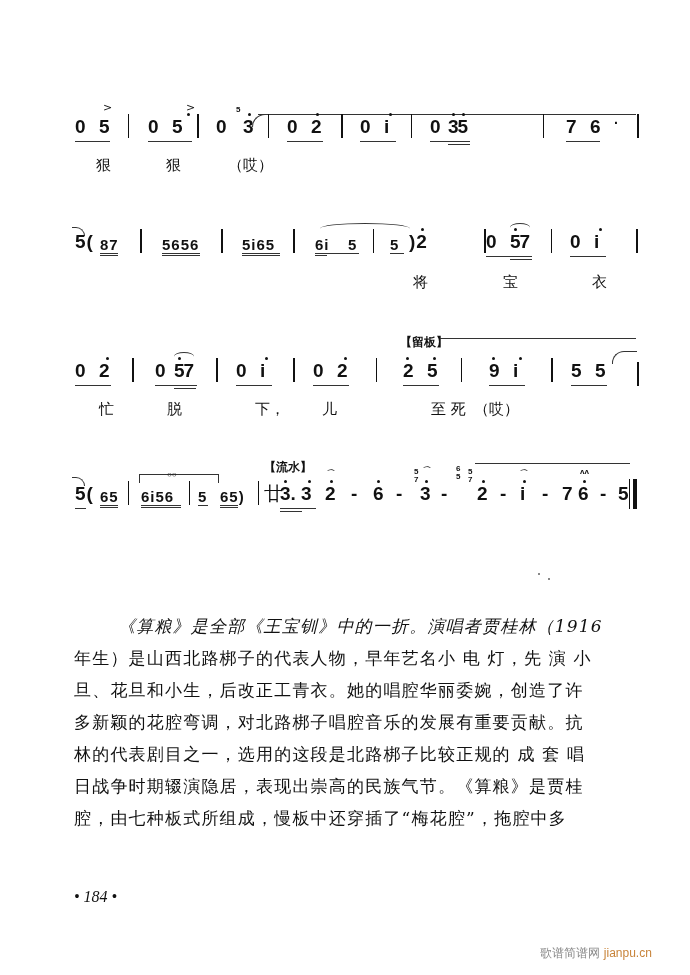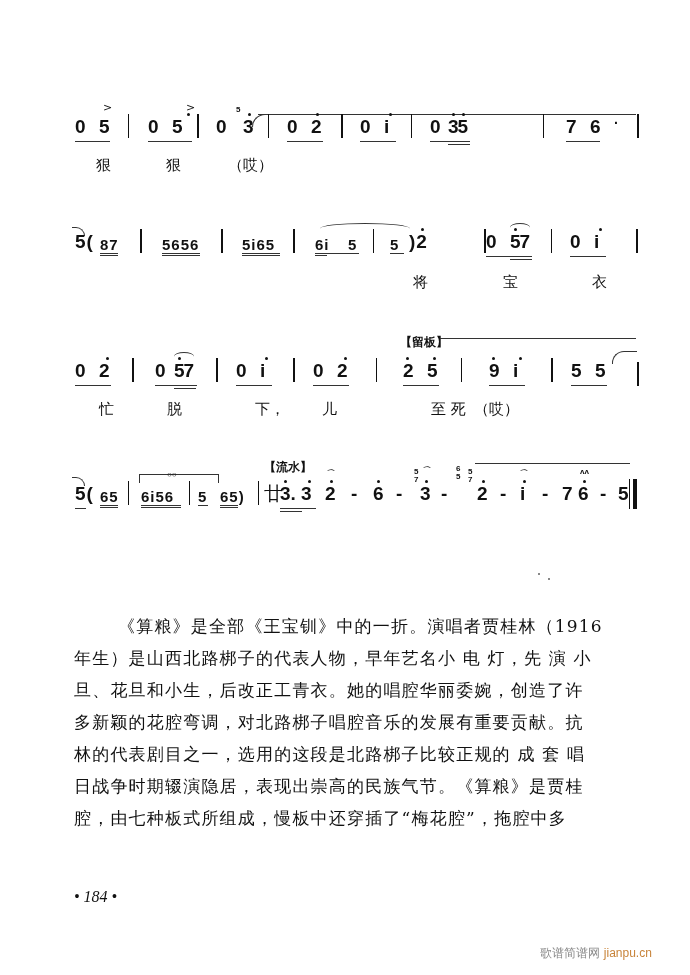--- a/index.html
+++ b/index.html
@@ -259,21 +259,21 @@
     <span class="note" style="left:618px;top:28px;">5</span>
     <div class="bar final" style="left:633px;top:24px;"></div>
     <div class="bar thin" style="left:629px;top:24px;height:30px;"></div>
 
   </div>
 
   <div class="speck" style="left:538px;top:573px;"></div>
   <div class="speck" style="left:548px;top:578px;"></div>
 
   <div class="para" style="top:610px;">
-    <span class="ln" style="padding-left:44px;">《算粮》是全部《王宝钏》中的一折。演唱者贾桂林（1916</span>
+    <span class="ln" style="padding-left:44px;font-style:italic;">《算粮》是全部《王宝钏》中的一折。演唱者贾桂林（1916</span>
     <span class="ln">年生）是山西北路梆子的代表人物，早年艺名小 电 灯，先 演 小</span>
     <span class="ln">旦、花旦和小生，后改正工青衣。她的唱腔华丽委婉，创造了许</span>
     <span class="ln">多新颖的花腔弯调，对北路梆子唱腔音乐的发展有重要贡献。抗</span>
     <span class="ln">林的代表剧目之一，选用的这段是北路梆子比较正规的 成 套 唱</span>
     <span class="ln">日战争时期辍演隐居，表现出崇高的民族气节。《算粮》是贾桂</span>
     <span class="ln">腔，由七种板式所组成，慢板中还穿插了“梅花腔”，拖腔中多</span>
   </div>
 
   <div class="pagenum">• 184 •</div>
 

